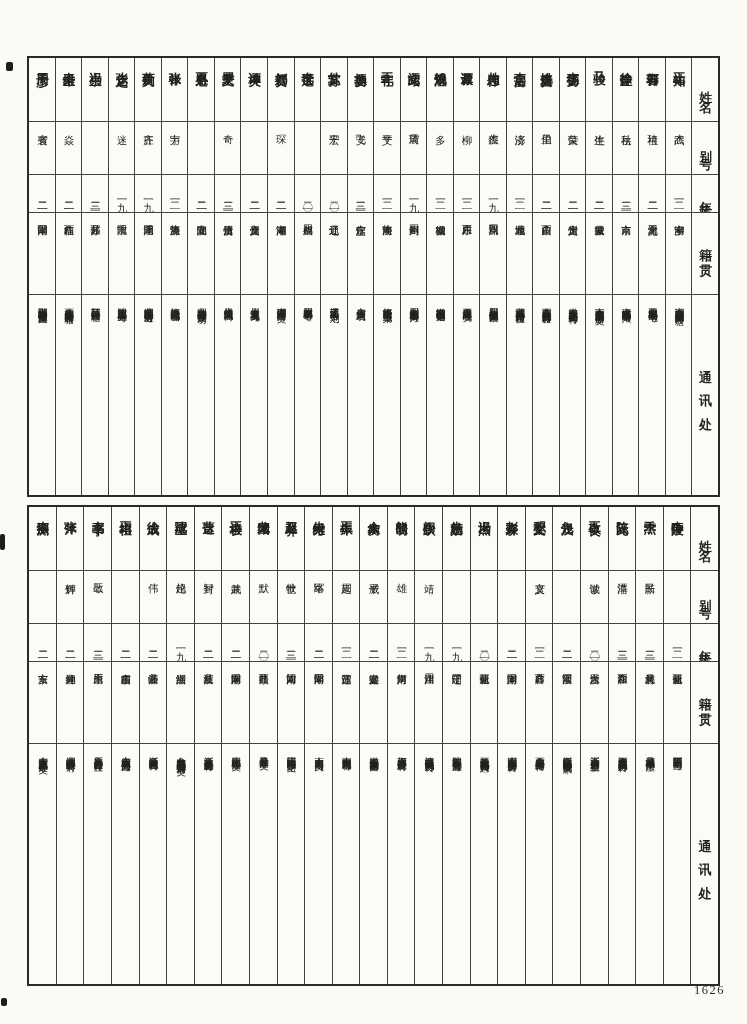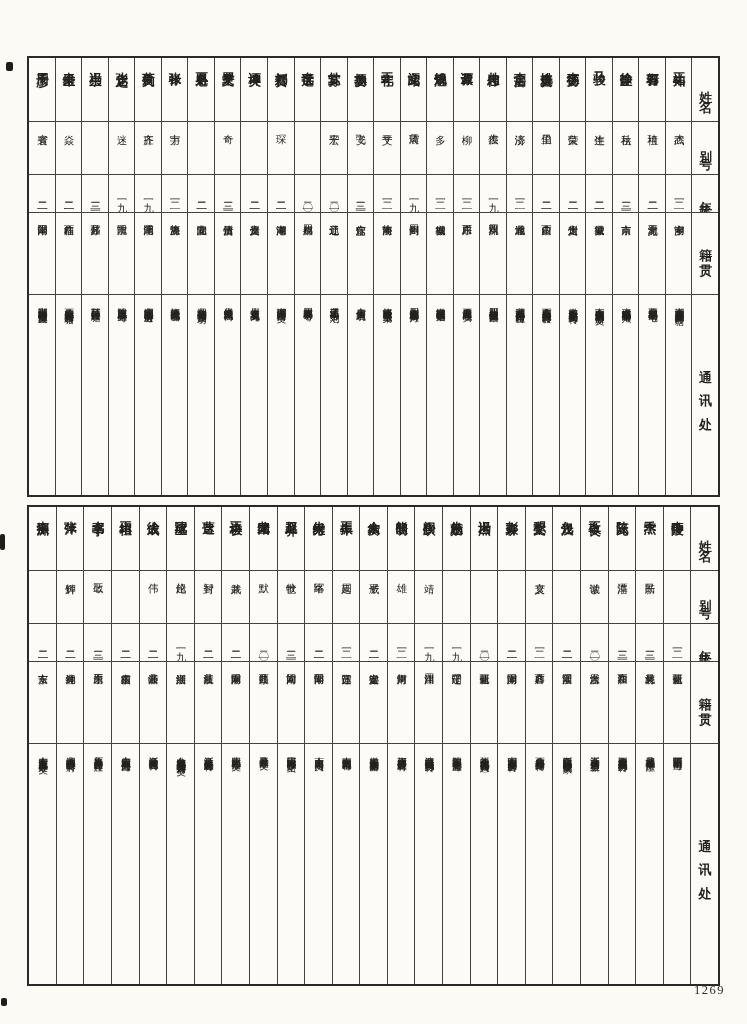--- a/index.html
+++ b/index.html
@@ -417,18 +417,18 @@
       </div>
       <div class="col">
         <div class="cell f-name">李振洲</div>
         <div class="cell f-alias"></div>
         <div class="cell f-age">二二</div>
         <div class="cell f-origin">安东市</div>
         <div class="cell f-address">安东市大东区第五联保办事处交</div>
       </div>
     </div>
 
-  <div class="page-number">1269</div>
+  <div class="page-number">1626</div>
 
   <div class="artifact a1"></div>
   <div class="artifact a2"></div>
   <div class="artifact a3"></div>
 </div>
 
 </body></html>

